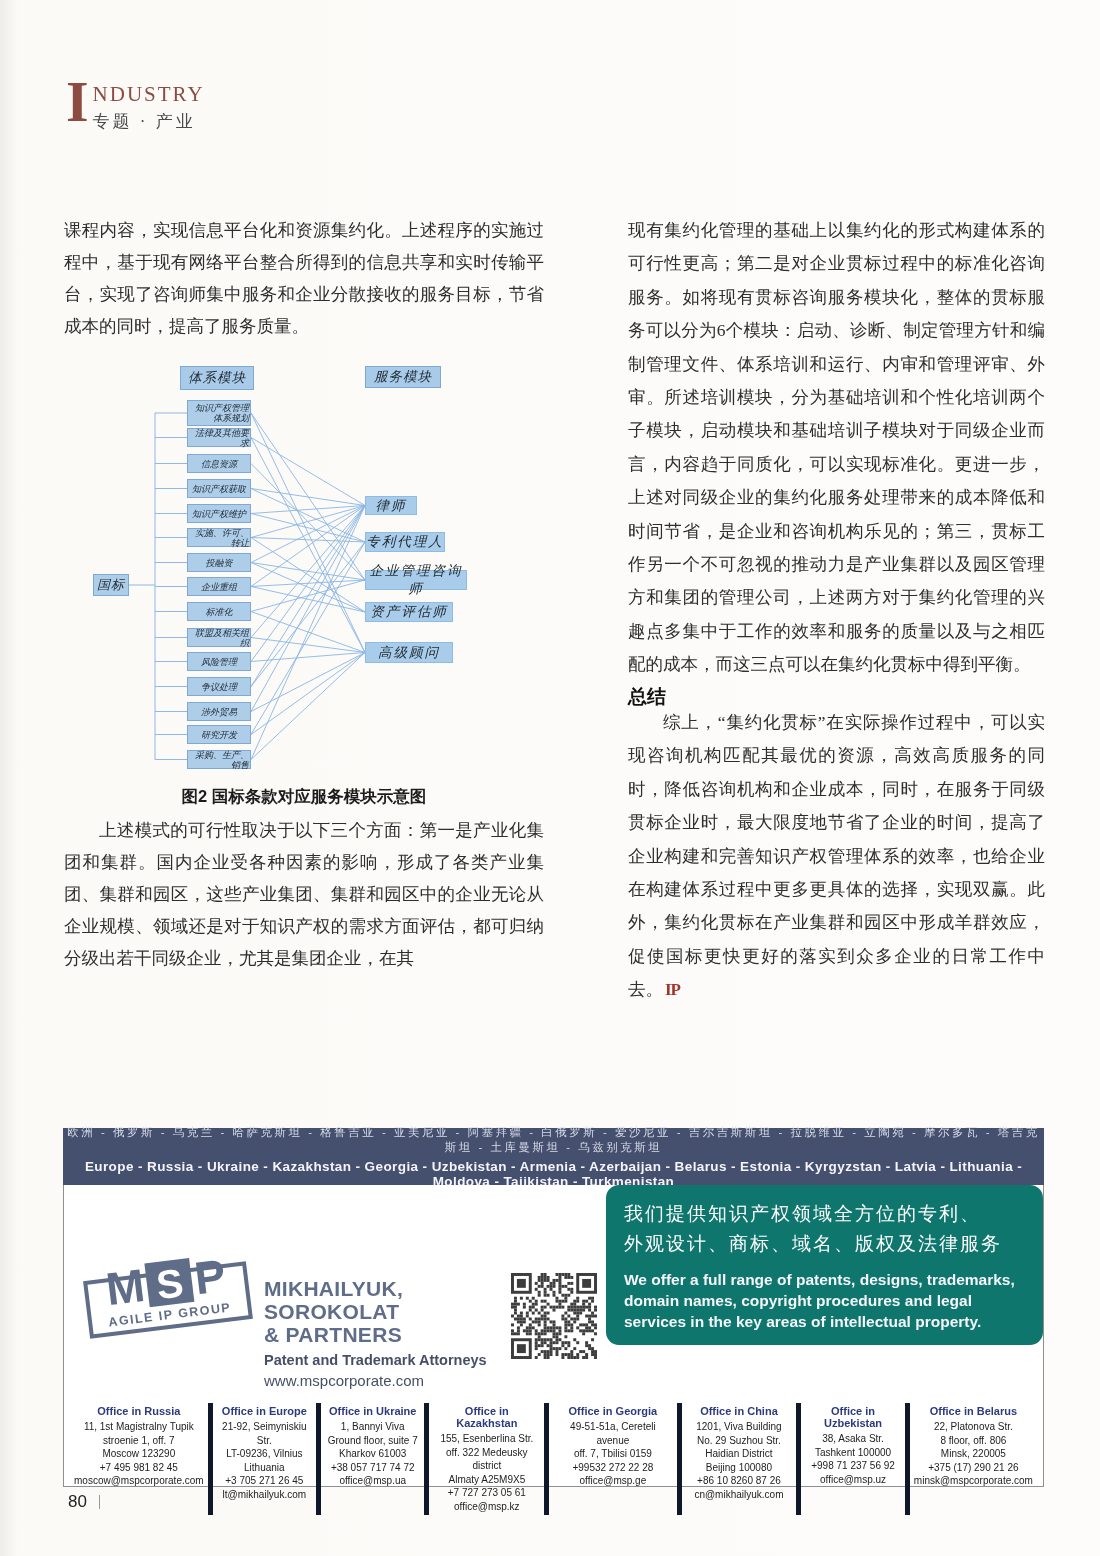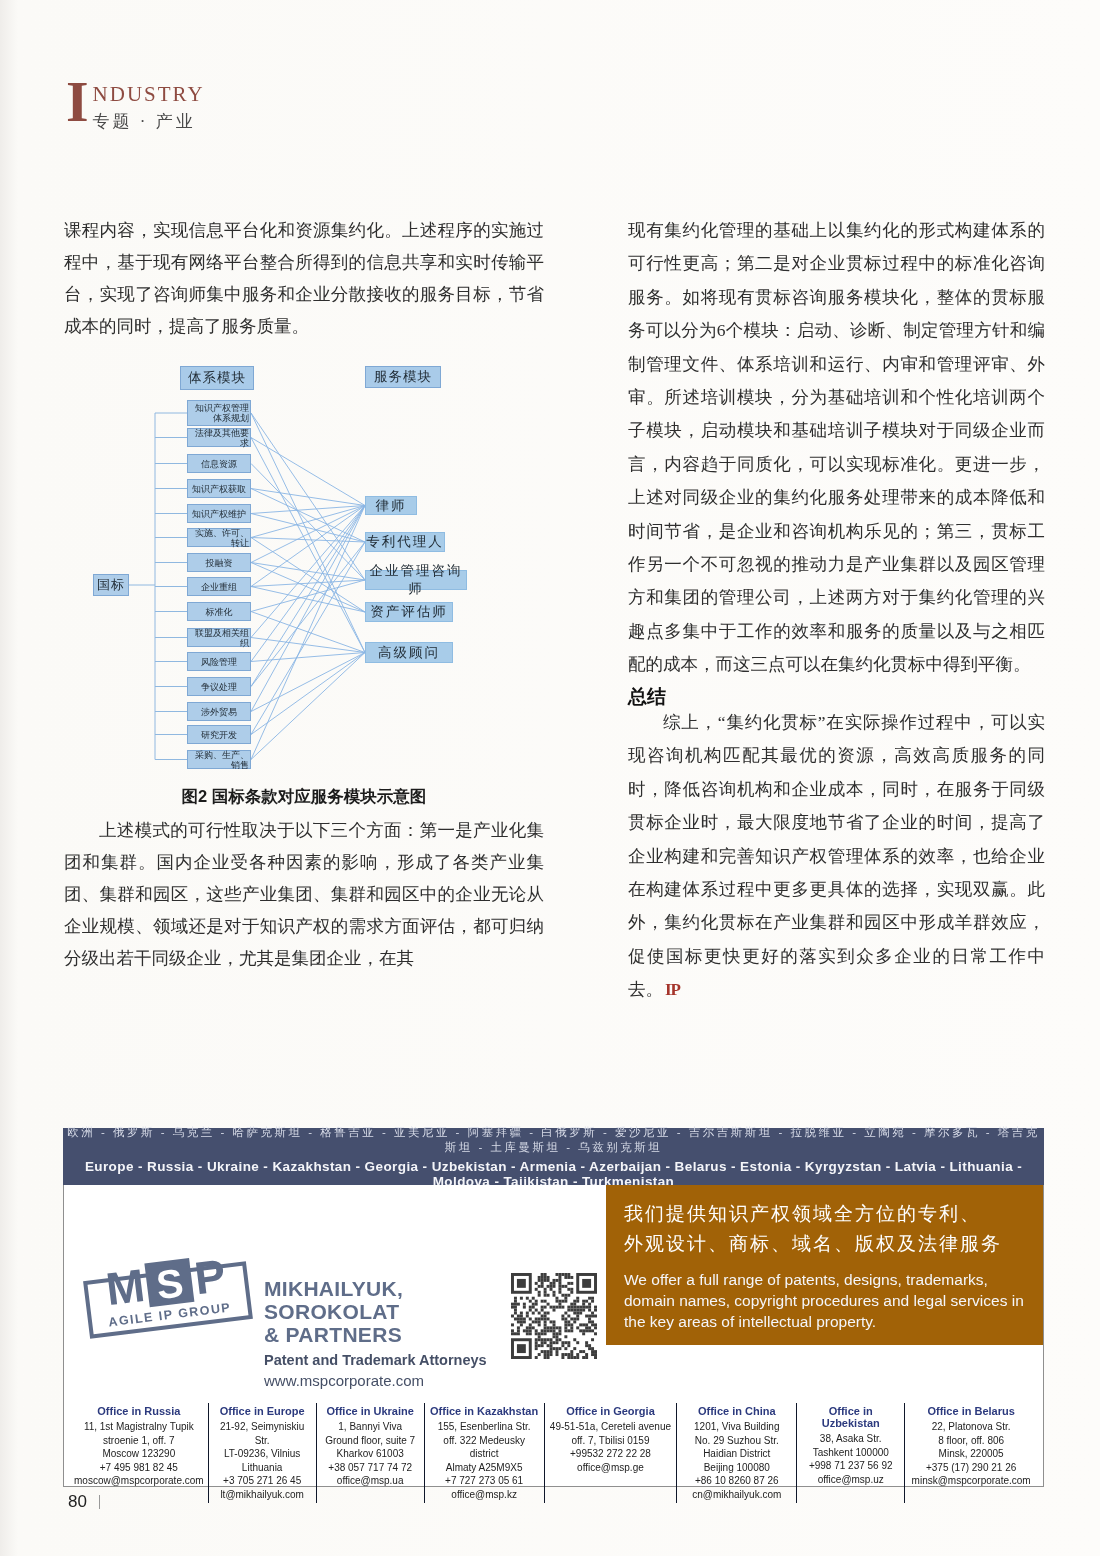--- a/index.html
+++ b/index.html
@@ -12,50 +12,50 @@
   .mast-sub{font-size:17px;color:#4a4a4a;margin-top:3px;letter-spacing:3px;}
   
   .para{position:absolute;text-align:justify;font-size:17.5px;color:#2e2e2e;margin:0;}
   .p-left{left:64px;width:480px;line-height:32px;}
   .p-right{left:628px;width:417px;line-height:33.4px;}
   .indent{text-indent:2em;}
   .summary-h{position:absolute;left:628px;top:684px;font-size:19px;font-weight:bold;color:#111;font-family:"Liberation Sans",sans-serif;margin:0;}
   .ip-mark{color:#a5352c;font-weight:bold;font-family:"Liberation Serif",serif;font-size:17px;letter-spacing:-1px;padding-left:2px;}
   .fig-caption{position:absolute;left:64px;top:786px;width:480px;text-align:center;font-weight:bold;font-size:16.5px;color:#1c1c1c;font-family:"Liberation Sans",sans-serif;}
   
-  #diagram{position:absolute;left:85px;top:360px;width:430px;height:420px;}
+  #diagram{position:absolute;left:85px;top:360px;width:430px;height:420px;font-style:italic;}
   #diagram svg{position:absolute;left:0;top:0;}
   .dbox{position:absolute;box-sizing:border-box;background:#aecde9;border:1px solid #7fa8d4;color:#1f2a33;display:flex;align-items:center;justify-content:center;text-align:center;font-family:"Liberation Serif",serif;}
   .dbox.hdr{font-size:13.5px;letter-spacing:1px;background:#a9cbe9;}
   .dbox.sys{font-size:9px;line-height:10px;padding:0 1px;text-align:right;}
   .dbox.srv{font-size:13.5px;letter-spacing:2px;background:#a8cce9;border-color:#8fbce2;}
   .dbox.root{font-size:13px;letter-spacing:1px;}
   
   .ad{position:absolute;left:63px;top:1128px;width:981px;height:361px;font-family:"Liberation Sans",sans-serif;}
   .ad-strip{height:57px;background:#454f6e;color:#e9ebf2;text-align:center;display:flex;flex-direction:column;justify-content:center;gap:4px;}
   .ad-strip .cn{font-size:11.5px;letter-spacing:2.5px;color:#d9dde9;}
   .ad-strip .en{font-size:13.5px;font-weight:bold;letter-spacing:.4px;color:#f4f5f9;}
   .ad-body{position:relative;height:302px;border:1px solid #8f8f8f;border-top:none;background:#fff;box-sizing:border-box;}
-  .blue-panel{position:absolute;right:0;top:0;width:437px;height:160px;background:#a16207;color:#fff;padding:14px 18px;box-sizing:border-box;}
+  .blue-panel{position:absolute;right:0;top:0;width:437px;height:160px;background:#0f766e;color:#fff;padding:14px 18px;box-sizing:border-box;border-radius:13px;}
   .blue-panel .cn{font-family:"Liberation Serif",serif;font-size:19px;line-height:30px;letter-spacing:2px;color:#fefefe;}
-  .blue-panel .en{margin-top:10px;font-size:15.5px;line-height:21px;font-weight:normal;color:#f5f6fa;}
+  .blue-panel .en{margin-top:10px;font-size:15.5px;line-height:21px;font-weight:bold;color:#f5f6fa;}
   .msp-wrap{position:absolute;left:22px;top:86px;width:160px;}
   .msp-box{width:148px;border:4px solid #5f6d89;transform:rotate(-7deg);padding:0 4px 3px;background:#fff;}
   .msp-letters{display:flex;justify-content:center;align-items:baseline;margin-top:-16px;line-height:1;}
   .l-m,.l-p{font-weight:bold;font-size:46px;color:#5f6d89;}
   .l-s{font-weight:bold;font-size:40px;background:#5f6d89;color:#fff;padding:3px 9px 1px;margin:0 3px;}
   .msp-tagline{text-align:center;font-size:12.5px;letter-spacing:1.5px;color:#5f6d89;font-weight:bold;margin-top:3px;}
   .company{position:absolute;left:200px;top:92px;width:250px;}
   .co-name{font-size:21px;font-weight:bold;color:#5f6d89;line-height:23px;letter-spacing:.3px;}
   .co-sub{margin-top:6px;font-size:14.5px;font-weight:bold;color:#454f66;}
   .co-web{margin-top:4px;font-size:15px;color:#454f66;}
   .qr{position:absolute;left:447px;top:88px;width:86px;height:86px;}
   
   .offices{position:absolute;left:0;right:0;top:218px;display:flex;padding:0 6px;}
-  .office{flex:1;padding:2px 4px;text-align:center;border-left:1px solid #0f172a;}
+  .office{flex:1;padding:2px 4px;text-align:center;border-left:5px solid #0f172a;}
   .office:first-child{border-left:none;}
   .office.w13{flex:1.25;}
   .office.w12{flex:1.12;}
   .office-title{font-size:11px;font-weight:bold;color:#2c3a7e;margin-bottom:3px;}
   .office-line{font-size:10px;line-height:13.5px;color:#222;}
   
   .pagenum{position:absolute;left:68px;top:1492px;font-size:17px;color:#222;font-family:"Liberation Sans",sans-serif;text-align:center;}
   .pagenum .bar{display:inline-block;width:1px;height:14px;background:#999;margin-left:12px;vertical-align:-2px;}
 </style>
 </head>

